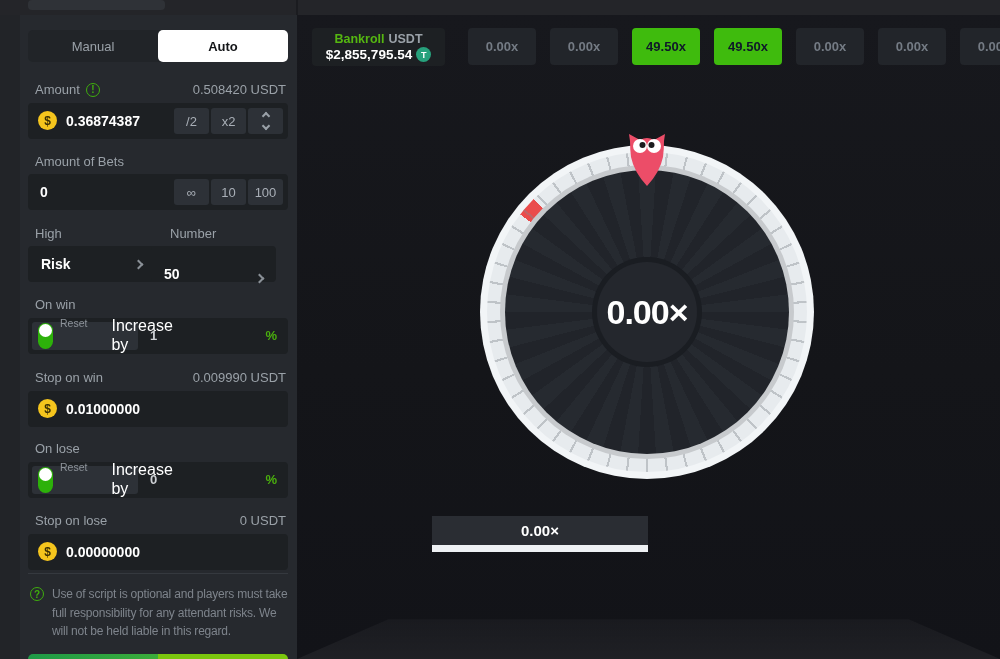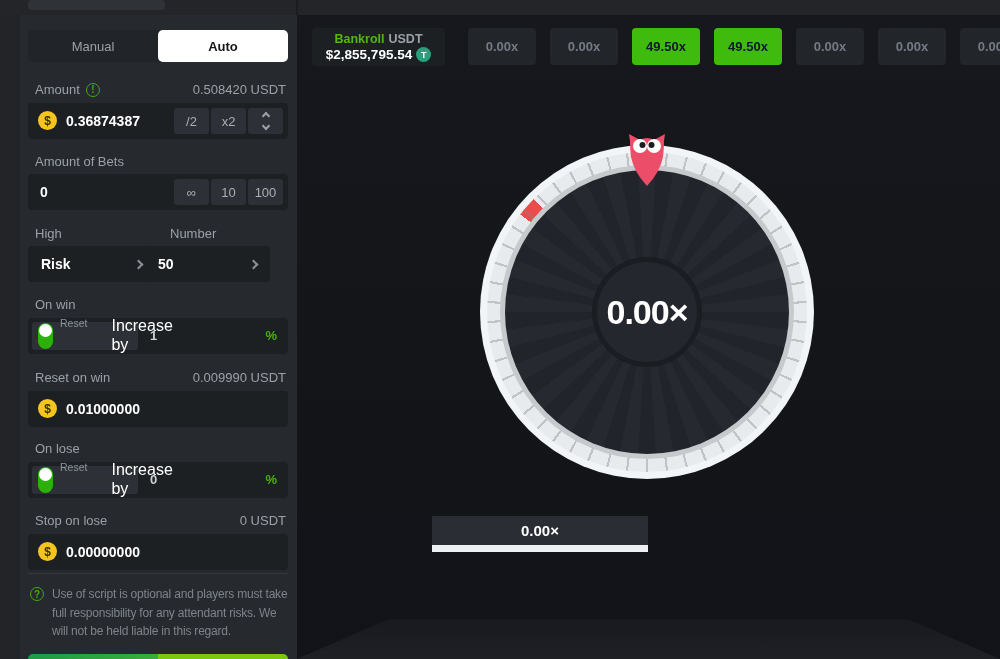--- a/index.html
+++ b/index.html
@@ -33,21 +33,21 @@
   .fval.noicon { left:12px; }
   .fbtns { position:absolute; right:5px; top:5px; height:26px; display:flex; gap:2px; }
   .fbtn { width:35px; height:26px; background:#2d3137; border-radius:3px; display:flex; align-items:center; justify-content:center; color:#a9afb7; font-size:13px; cursor:pointer; }
   .fbtn.stepper { flex-direction:column; gap:4px; }
   .chev { width:6px; height:6px; border:solid #9aa1a8; border-width:2px 2px 0 0; display:block; }
   .chev.up { transform:rotate(-45deg); margin-top:3px; }
   .chev.down { transform:rotate(135deg); margin-bottom:3px; }
 
   .dd { position:absolute; top:231px; height:36px; background:#1d2023; border-radius:4px; display:flex; align-items:center; justify-content:space-between; padding:0 13px; color:#fff; font-weight:bold; font-size:14px; cursor:pointer; }
   .dd-risk { left:8px; width:127px; }
-  .dd-seg  { left:125px; width:125px; }
+  .dd-seg  { left:131px; width:125px;align-items:flex-end; }
   .chev-r { width:7px; height:7px; border:solid #8a9097; border-width:2px 2px 0 0; transform:rotate(45deg); }
 
   .toggle-box { position:absolute; left:4px; top:4px; width:106px; height:28px; background:#2d3137; border-radius:3px; display:flex; align-items:center; padding-left:6px; cursor:pointer; }
   .vtoggle { width:15px; height:26px; border-radius:8px; background:#2db10a; position:relative; flex:none; }
   .knob { position:absolute; left:1px; top:1px; width:13px; height:13px; background:#fff; border-radius:50%; }
   .tlabels { margin-left:7px; display:flex; justify-content:center; line-height:1.18; }
   .treset { font-size:10.5px; color:#8d939a; }
   .tinc { font-size:16px; color:#ffffff; font-weight:normal;margin-left:24px; }
   .tval { position:absolute; left:122px; top:0; line-height:36px; color:#cdd0d4; font-weight:bold; font-size:13px; }
   .tunit { position:absolute; right:11px; top:0; line-height:36px; color:#4bb00e; font-weight:bold; font-size:13px; }
@@ -183,21 +183,21 @@
         <span class="treset">Reset</span>
         <span class="tinc">Increase by</span>
       </span>
     </div>
     <span class="tval">1</span>
     <span class="tunit">%</span>
   </div>
 
   <div class="lblrow" style="top:355px">
     <span class="l">
-        <span>Reset on win</span>
+        <span>Stop on win</span>
       </span>
     <span class="r">0.009990 USDT</span>
   </div>
 
   <div class="field" style="top:376px">
     <span class="coin">$</span>
     <span class="fval">0.01000000</span>
   </div>
 
   <div class="lblrow" style="top:426px">

